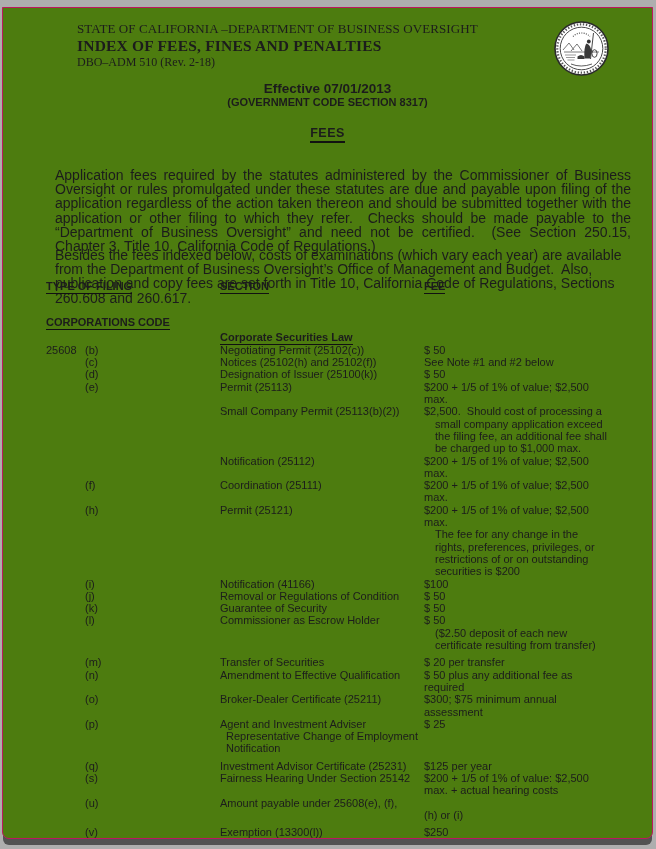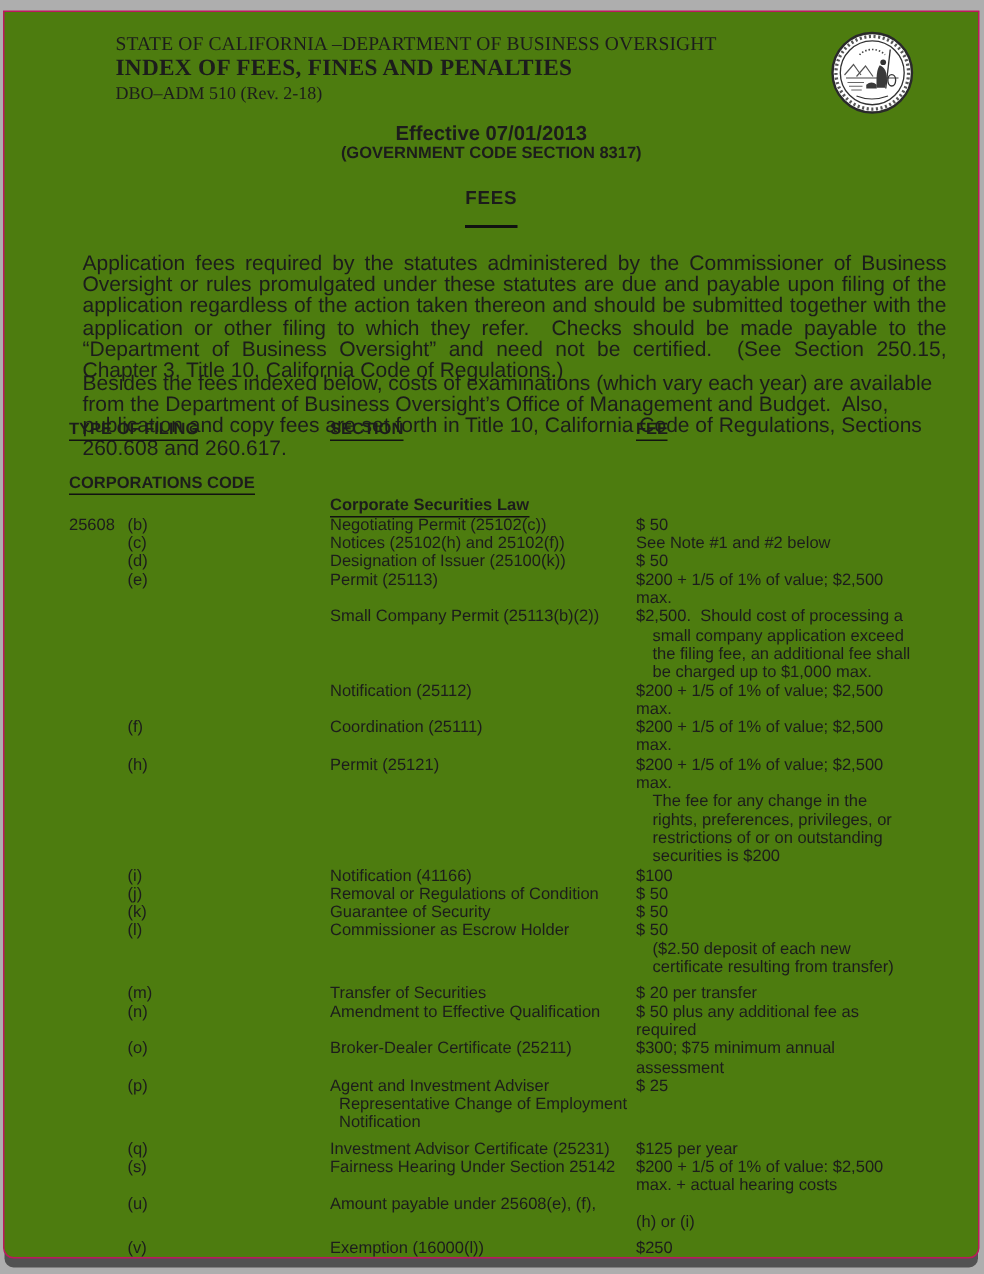--- a/index.html
+++ b/index.html
@@ -23,21 +23,21 @@
   .agency { font-size:13px; letter-spacing:0.1px; line-height:16px; font-weight:500; }
   .doc-title { font-size:15.5px; font-weight:bold; line-height:18px; letter-spacing:0.2px; }
   .form-no { font-size:12px; line-height:15px; }
   .seal { position:absolute; left:550px; top:12px; }
   
   .effective { position:absolute; top:73px; left:0; width:100%; text-align:center; }
   .eff1 { font-size:13.5px; font-weight:bold; line-height:15px; }
   .eff2 { font-size:11px; font-weight:bold; line-height:13px; }
   .fees-heading { position:absolute; top:115px; left:0; width:100%; text-align:center; }
   .fees-heading span { font-size:12.5px; font-weight:bold; letter-spacing:0.5px;
-    border-bottom:2px solid #111; padding-bottom:11px; display:inline-block; }
+    border-bottom:2px solid #111; padding-bottom:1px; display:inline-block; }
   
   .para { position:absolute; left:36px; width:576px; font-size:14px; line-height:14.2px;
     white-space:pre-wrap; margin:16px; }
   .p1 { top:144px; text-align:justify; }
   .p2 { top:224px; }
   
   .fee-table { position:absolute; left:43px; top:272px; right:8px; font-size:11px; }
   .u2 { border-bottom:1.8px solid #111; padding-bottom:1px; display:inline-block; font-weight:bold; }
   .hline { display:grid; grid-template-columns:174px 204px 1fr; height:12.3px; margin-bottom:10px; }
   .group-line { height:12.3px; margin-bottom:2px;margin-top:24px; }
@@ -328,19 +328,19 @@
         <div class="line">
           <span class="cell sec"></span>
           <span class="cell let"></span>
           <span class="cell fil"></span>
           <span class="cell fee">(h) or (i)</span>
         </div>
         <div class="rowgap"></div>
         <div class="line">
           <span class="cell sec"></span>
           <span class="cell let">(v)</span>
-          <span class="cell fil">Exemption (16000(l))</span>
+          <span class="cell fil">Exemption (13300(l))</span>
           <span class="cell fee">$250</span>
         </div>
       </div>
   </div>
 
 </div>
 
 </body></html>

